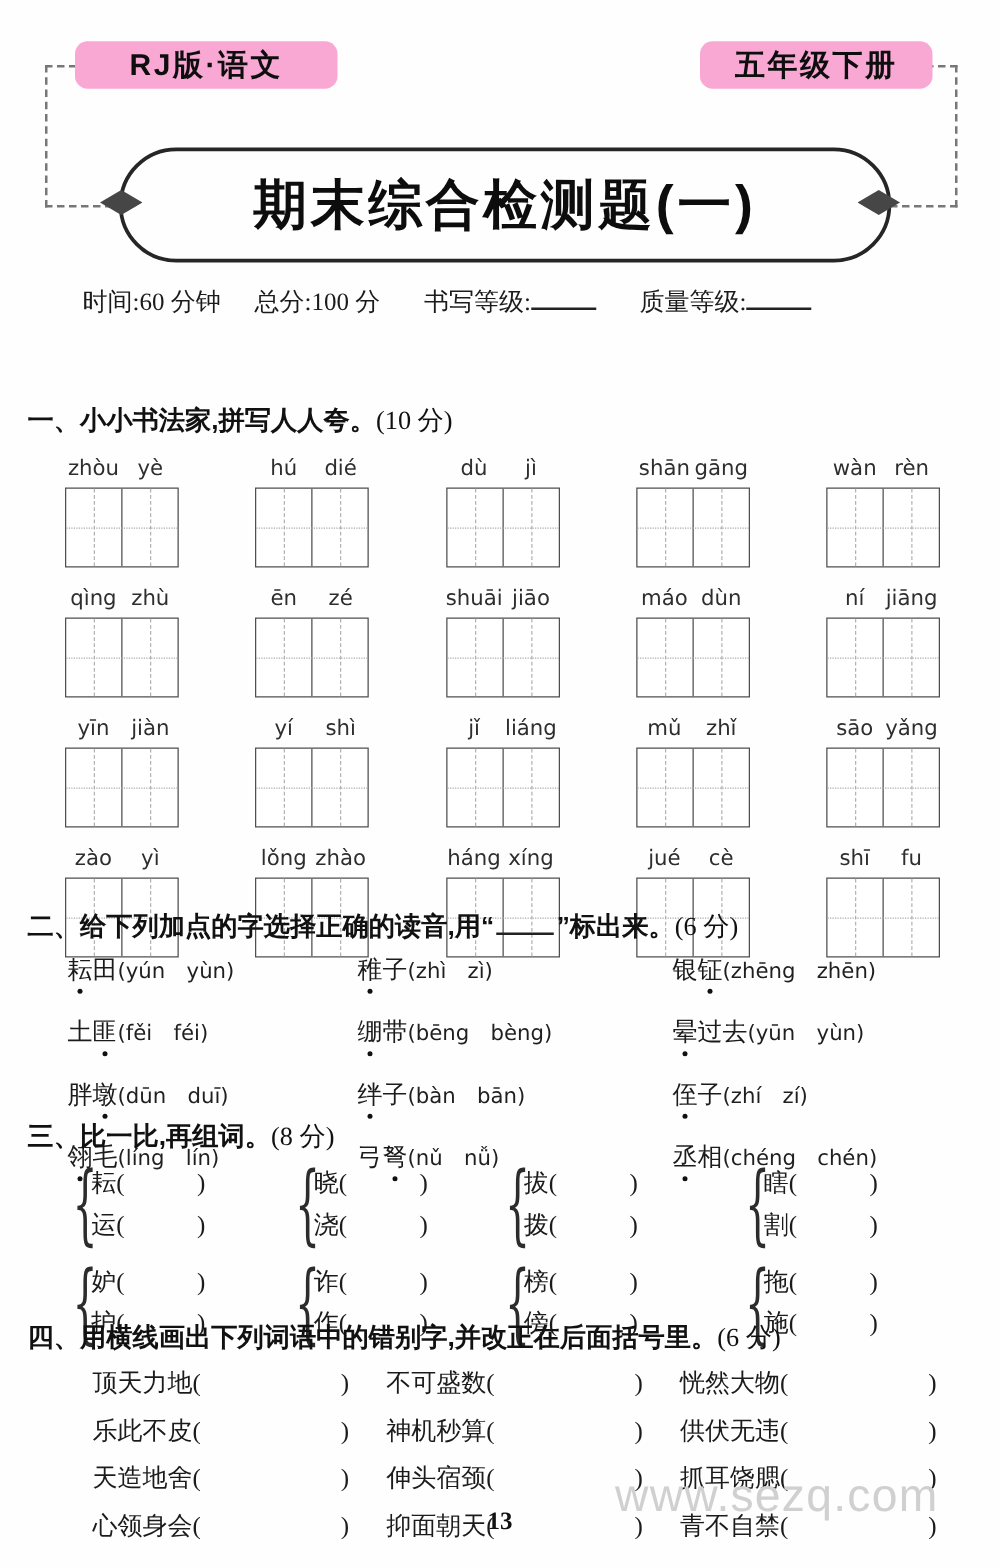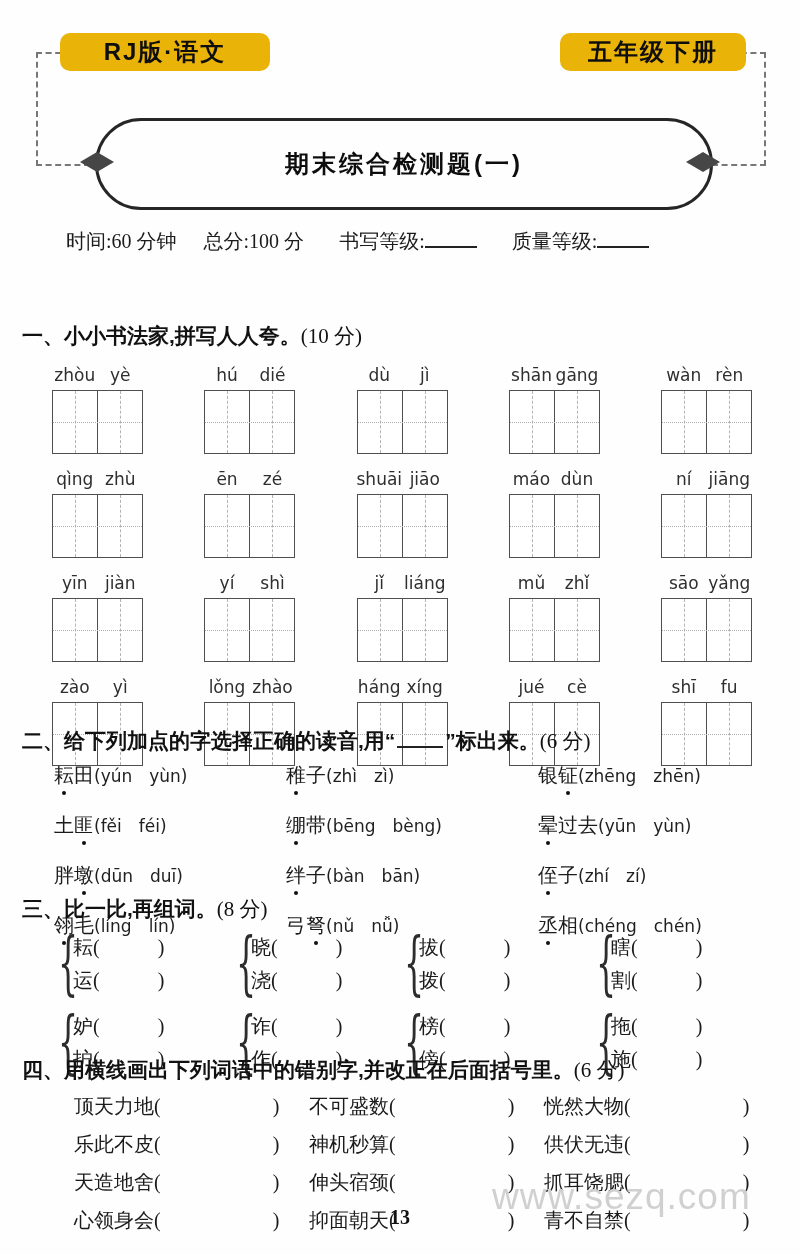--- a/index.html
+++ b/index.html
@@ -1,32 +1,32 @@
 <!DOCTYPE html>
 <html><head>
 <meta charset="utf-8">
 <style>
   html,body{margin:0;padding:0;}
   body{width:800px;height:1254px;background:#fefefe;color:#1b1b1b;
        font-family:"Liberation Serif",serif;position:relative;overflow:hidden;}
   .page{position:relative;width:800px;height:1254px;}
 
   
-  .badge{position:absolute;top:33px;height:38px;background:#eab308;border-radius:10px;
+  .badge{position:absolute;top:33px;height:38px;background:#f9a8d4;border-radius:10px;
          display:flex;align-items:center;justify-content:center;
          font-family:"Liberation Sans",sans-serif;font-weight:bold;font-size:24px;
          letter-spacing:2px;color:#0e0e0e;z-index:3;}
   .badge-l{left:60px;width:210px;}
   .badge-r{left:560px;width:186px;}
   .conn{position:absolute;top:52px;width:52px;height:110px;z-index:1;}
   .conn-l{left:36px;border-left:2px dashed #777;border-top:2px dashed #777;border-bottom:2px dashed #777;}
   .conn-r{left:712px;border-right:2px dashed #777;border-top:2px dashed #777;border-bottom:2px dashed #777;}
   .capsule{position:absolute;left:95px;top:118px;width:612px;height:86px;border:3px solid #262626;
            border-radius:46px;display:flex;align-items:center;justify-content:center;z-index:2;background:#fefefe;}
-  .title{font-family:"Liberation Sans",sans-serif;font-weight:bold;font-size:24px;letter-spacing:3px;color:#0d0d0d;}
+  .title{font-family:"Liberation Sans",sans-serif;font-weight:bold;font-size:43px;letter-spacing:3px;color:#0d0d0d;}
   .dia{position:absolute;top:152px;width:34px;height:20px;background:#464646;
        clip-path:polygon(50% 0,100% 50%,50% 100%,0 50%);z-index:4;}
   .dia-l{left:80px;}
   .dia-r{left:686px;}
 
   
   .info{position:absolute;left:66px;top:228px;width:710px;font-size:20px;white-space:nowrap;}
   .info span{margin-right:0;}
   .sp22{display:inline-block;width:22px;}
   .sp30{display:inline-block;width:30px;}

